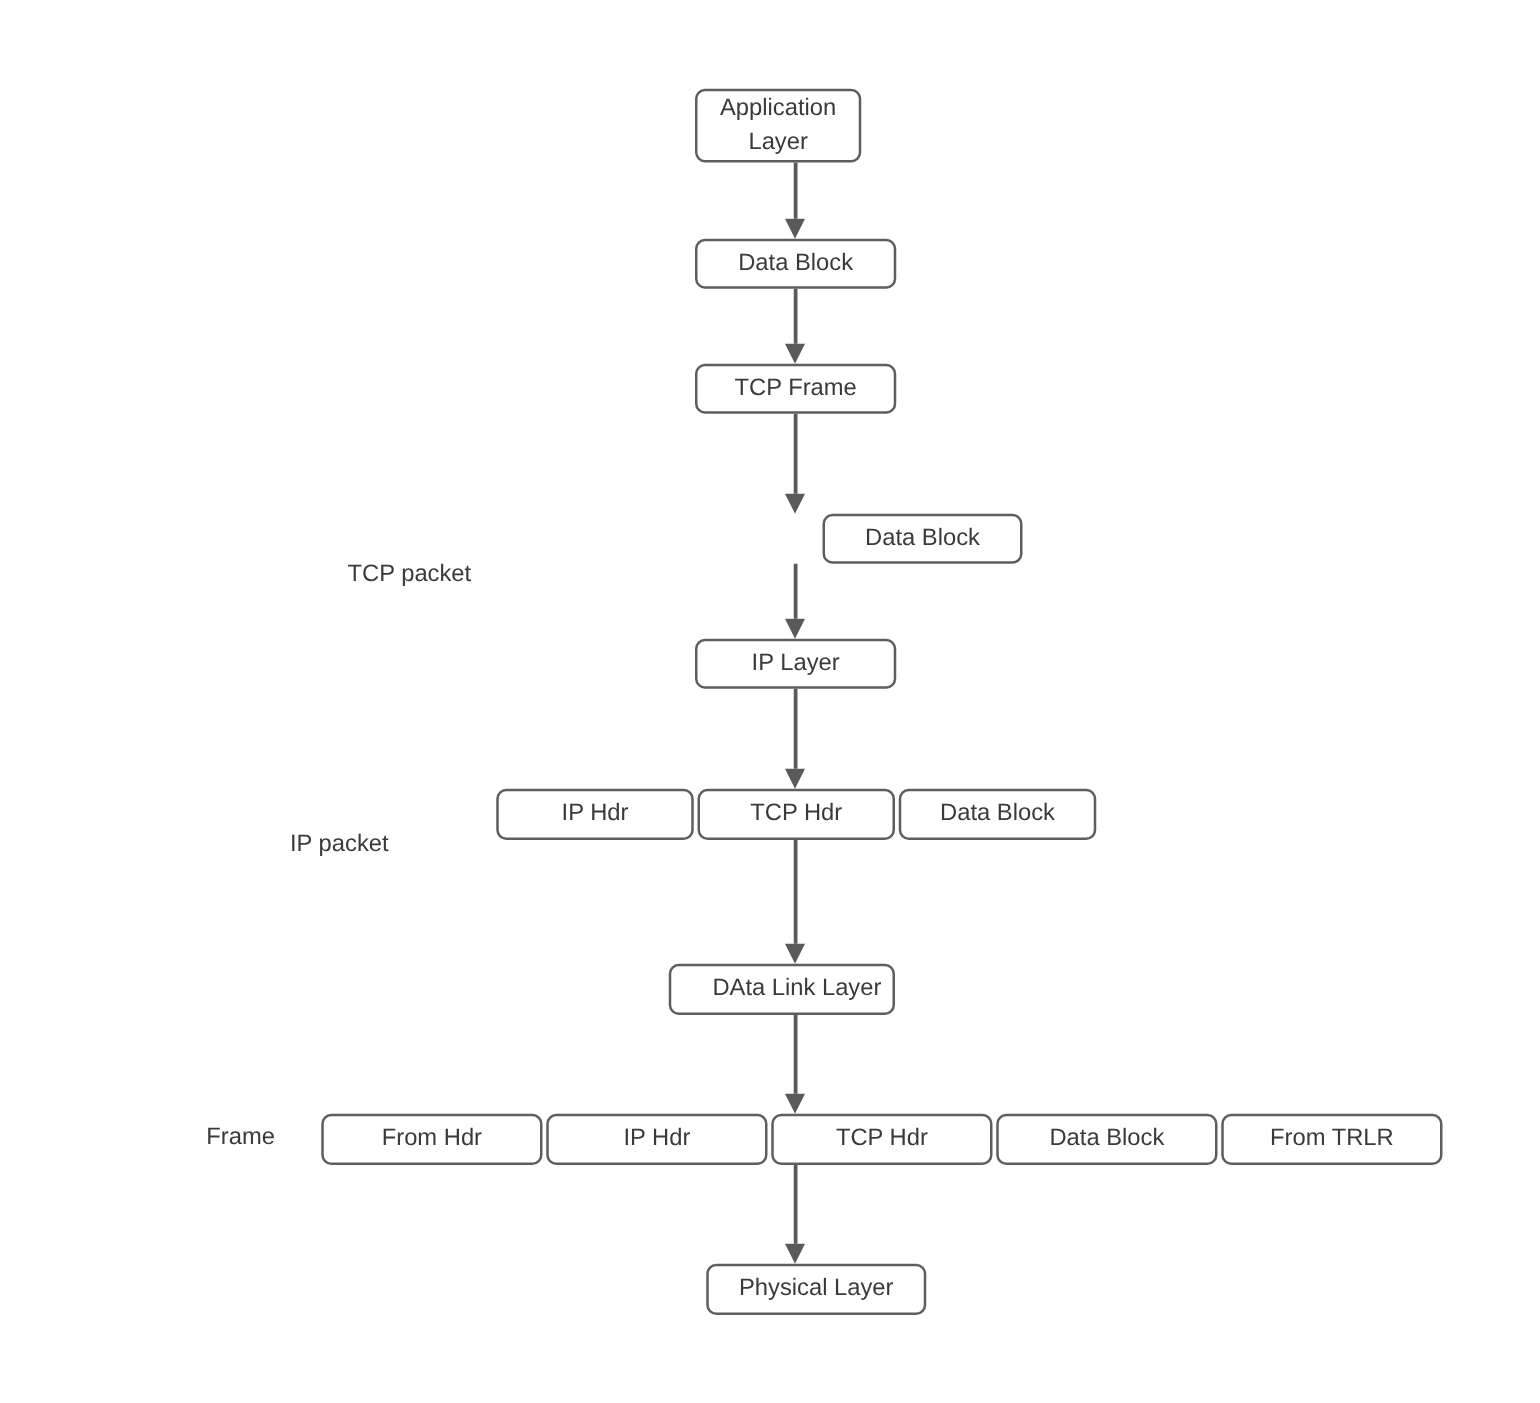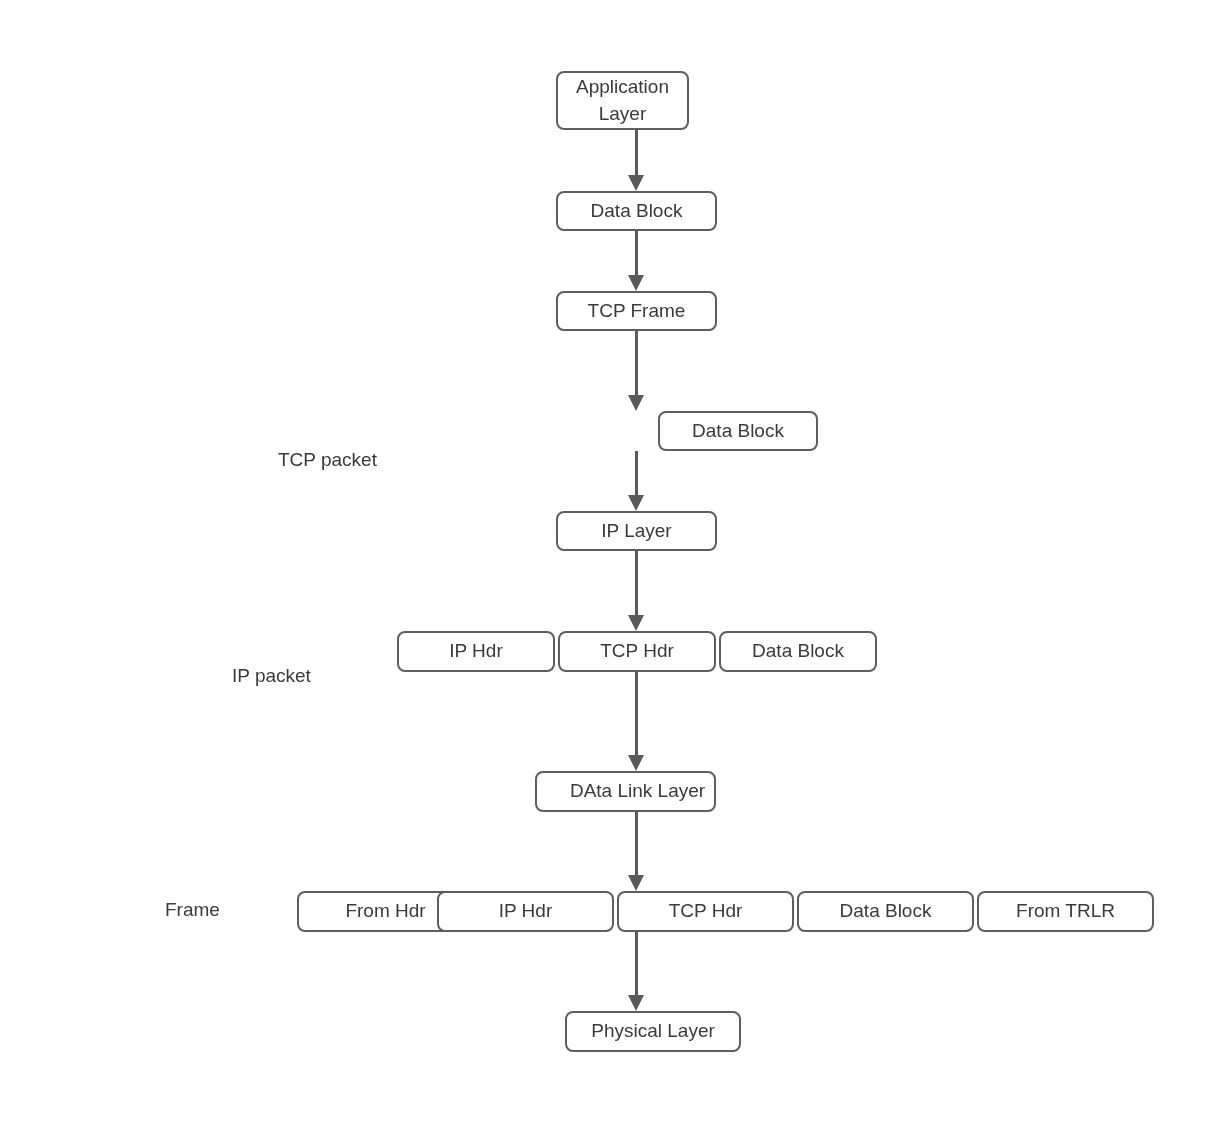--- a/index.html
+++ b/index.html
@@ -89,21 +89,21 @@
   <div class="node" style="left:556px; top:511px; width:161px; height:40px;">IP Layer</div>
 
   <div class="row-label" style="left:232px; top:637px;margin-top:27px;">IP packet</div>
   <div class="node" style="left:397px; top:631px; width:158px; height:41px;">IP Hdr</div>
   <div class="node" style="left:558px; top:631px; width:158px; height:41px;">TCP Hdr</div>
   <div class="node" style="left:719px; top:631px; width:158px; height:41px;">Data Block</div>
 
   <div class="node" style="left:535px; top:771px; width:181px; height:41px;padding-left:32px;">DAta Link Layer</div>
 
   <div class="row-label" style="left:165px; top:898px;">Frame</div>
-  <div class="node" style="left:257px; top:891px; width:177px; height:41px;margin-left:40px;">From Hdr</div>
+  <div class="node" style="left:257px; top:891px; width:177px; height:41px;">From Hdr</div>
   <div class="node" style="left:437px; top:891px; width:177px; height:41px;">IP Hdr</div>
   <div class="node" style="left:617px; top:891px; width:177px; height:41px;">TCP Hdr</div>
   <div class="node" style="left:797px; top:891px; width:177px; height:41px;">Data Block</div>
   <div class="node" style="left:977px; top:891px; width:177px; height:41px;">From TRLR</div>
 
   <div class="node" style="left:565px; top:1011px; width:176px; height:41px;">Physical Layer</div>
 
 </div>
 
 </body></html>

